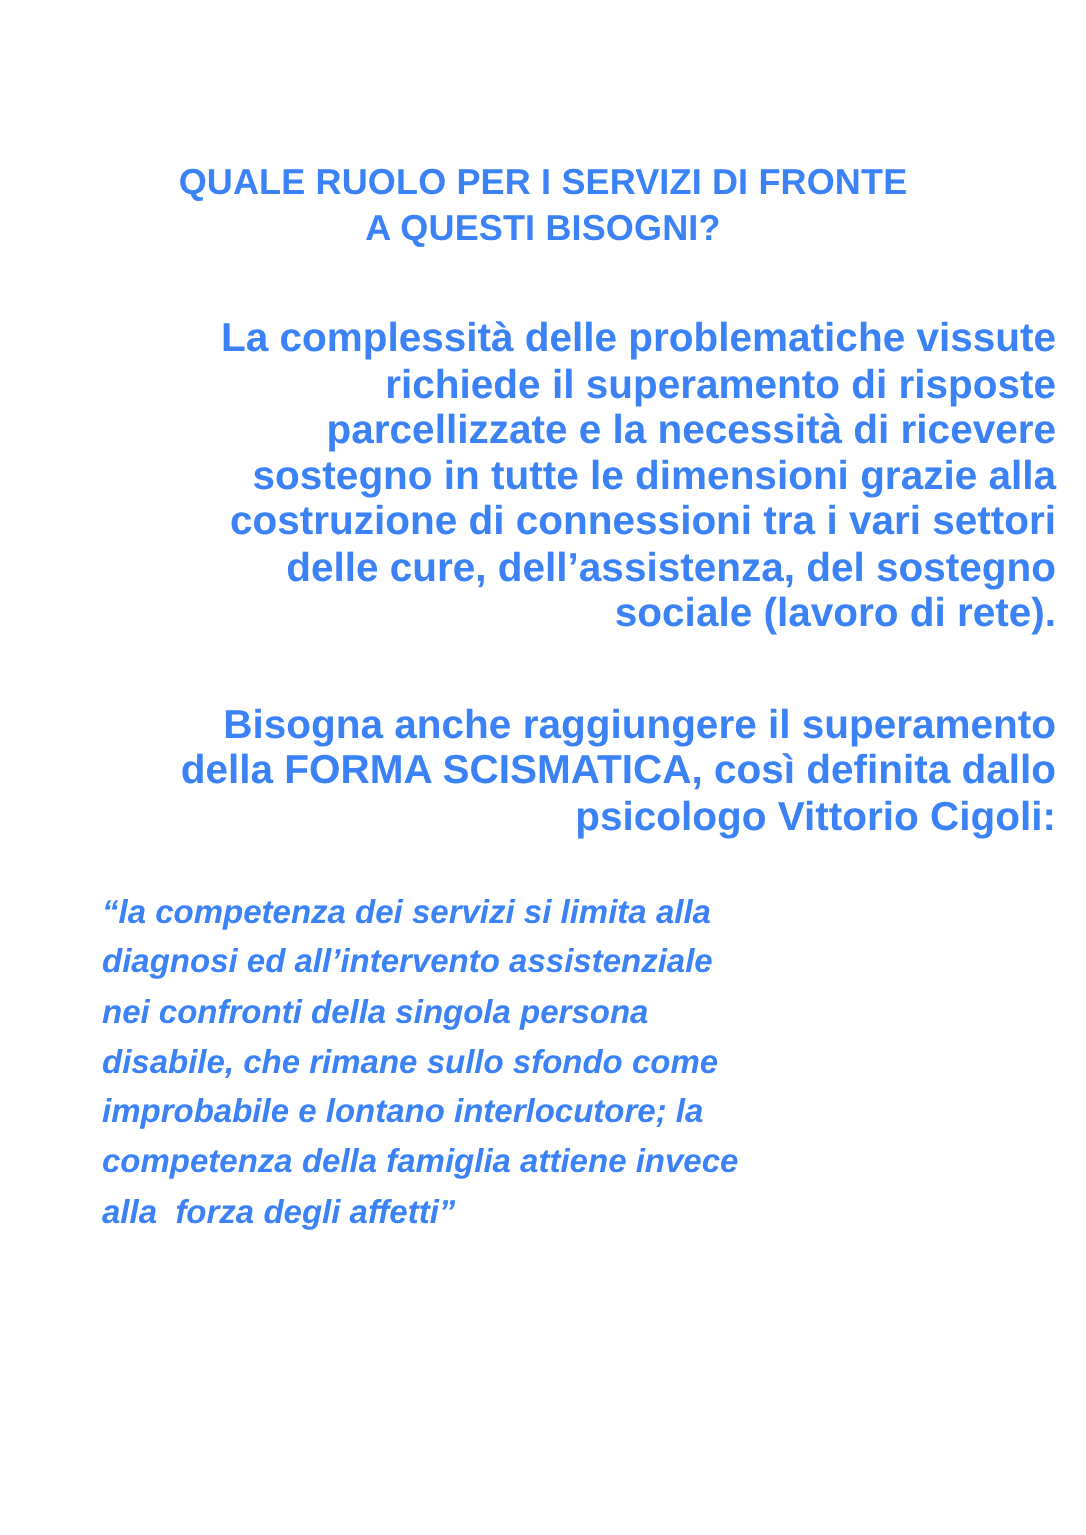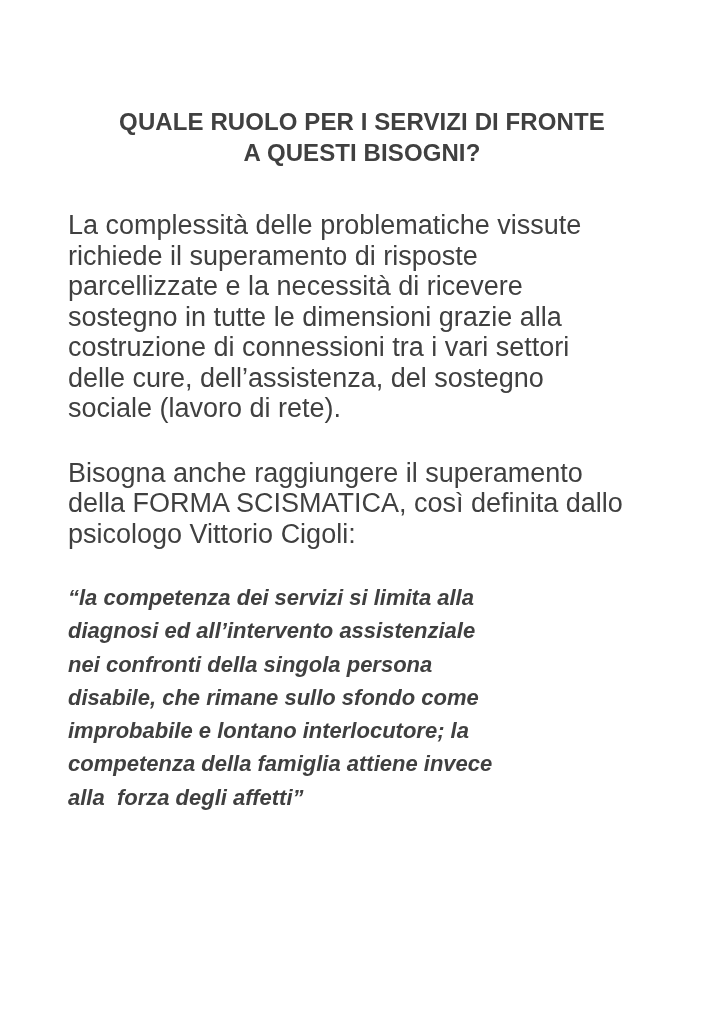--- a/index.html
+++ b/index.html
@@ -8,45 +8,46 @@
     background: #e8e8e8;
   }
   .page {
     position: relative;
     width: 724px;
     height: 1023px;
     margin: 0 auto;
     background: #ffffff;
     overflow: hidden;
     font-family: "Liberation Sans", "DejaVu Sans", sans-serif;
-    color: #404040;
+    color: #3b82f6;
     -webkit-font-smoothing: antialiased;
   }
   .doc-title {
     margin: 106px 30px 0 30px;
     font-size: 24px;
     line-height: 31px;
     font-weight: bold;
     text-align: center;
     white-space: pre-wrap;
     letter-spacing: 0.1px;
   }
   .doc-para {
     margin: 0 20px 0 68px;
     font-size: 27px;
     line-height: 30.5px;
-    font-weight: normal;
+    font-weight: bold;
     white-space: pre-wrap;
     letter-spacing: 0px;
+    text-align: right;
   }
   .doc-para.first {
     margin-top: 42px;
   }
   .doc-para.second {
-    margin-top: 34px;
+    margin-top: 44px;
   }
   .doc-quote {
     margin: 32px 16px 0 68px;
     font-size: 22px;
     line-height: 33.3px;
     font-weight: bold;
     font-style: italic;
     white-space: pre-wrap;
   }
 </style>

